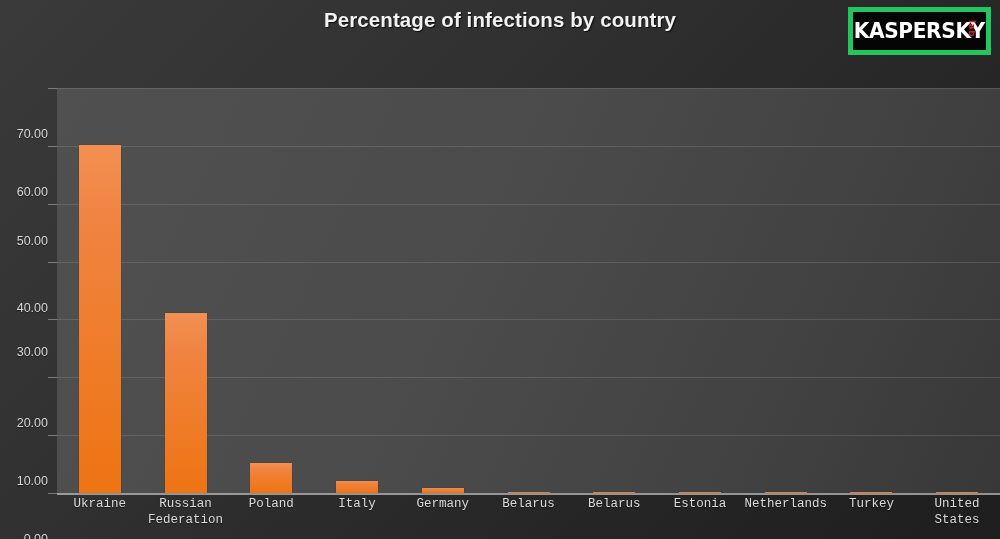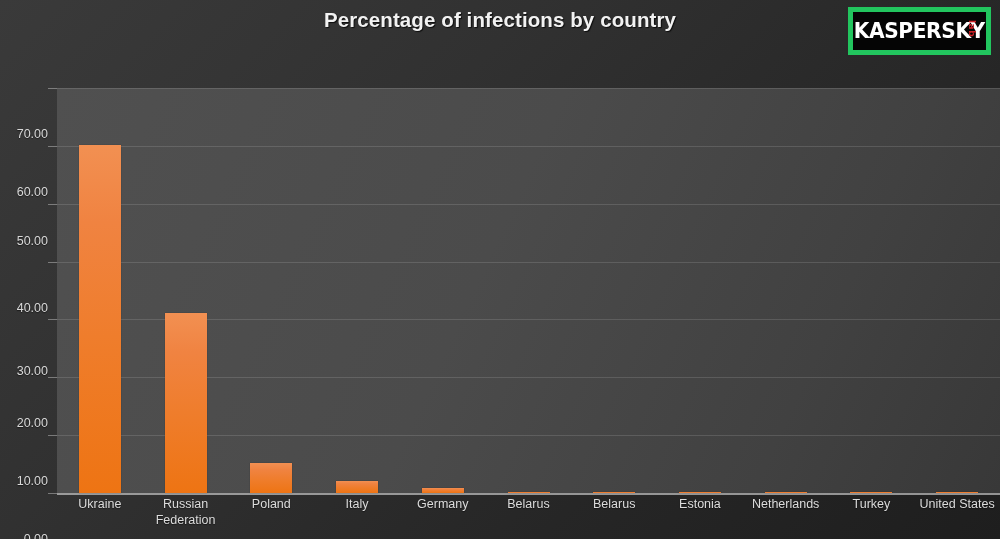--- a/index.html
+++ b/index.html
@@ -98,21 +98,21 @@
 
   
   .bar {
     position:absolute;
     bottom:0;
     background:linear-gradient(to bottom,#f29052 0%,#f08341 22%,#ef7d2c 55%,#ee7413 100%);
     box-shadow:0 0 1px rgba(0,0,0,.35);
   }
 
   
-  #xaxis { position:absolute; left:57px; top:496px; width:943px; height:34px; }
+  #xaxis { position:absolute; left:57px; top:496px; width:943px; height:34px;font-family:Liberation Mono, monospace; }
   #xaxis .xlabel {
     position:absolute;
     top:0;
     text-align:center;
     color:#dcdcdc;
     font-size:12.5px;
     line-height:16px;
     text-shadow:0 1px 1px rgba(0,0,0,.5);
   }
 </style>
@@ -151,21 +151,21 @@
         <div class="bar" title="Estonia: 0.1" style="left: 621.955px; width: 42px; height: 0.578571px;"></div>
         <div class="bar" title="Netherlands: 0.1" style="left: 707.682px; width: 42px; height: 0.578571px;"></div>
         <div class="bar" title="Turkey: 0.1" style="left: 793.409px; width: 42px; height: 0.578571px;"></div>
         <div class="bar" title="United States: 0.1" style="left: 879.136px; width: 42px; height: 0.578571px;"></div>
       </div>
   </div>
   <div id="yaxis">
       <div class="ylabel" style="top: 493px;">0.00</div>
       <div class="ylabel" style="top: 435.143px;">10.00</div>
       <div class="ylabel" style="top: 377.286px; text-align: right;">20.00</div>
-      <div class="ylabel" style="top: 325px;">30.00</div>
+      <div class="ylabel" style="top: 306px;">30.00</div>
       <div class="ylabel" style="top: 261.571px;">40.00</div>
       <div class="ylabel" style="top: 195px;">50.00</div>
       <div class="ylabel" style="top: 145.857px;">60.00</div>
       <div class="ylabel" style="top: 88px;">70.00</div>
     </div>
   <div id="ytickmarks">
       <div class="tickmark" style="top: 493px;"></div>
       <div class="tickmark" style="top: 435.143px;"></div>
       <div class="tickmark" style="top: 377.286px;"></div>
       <div class="tickmark" style="top: 319.429px;"></div>

